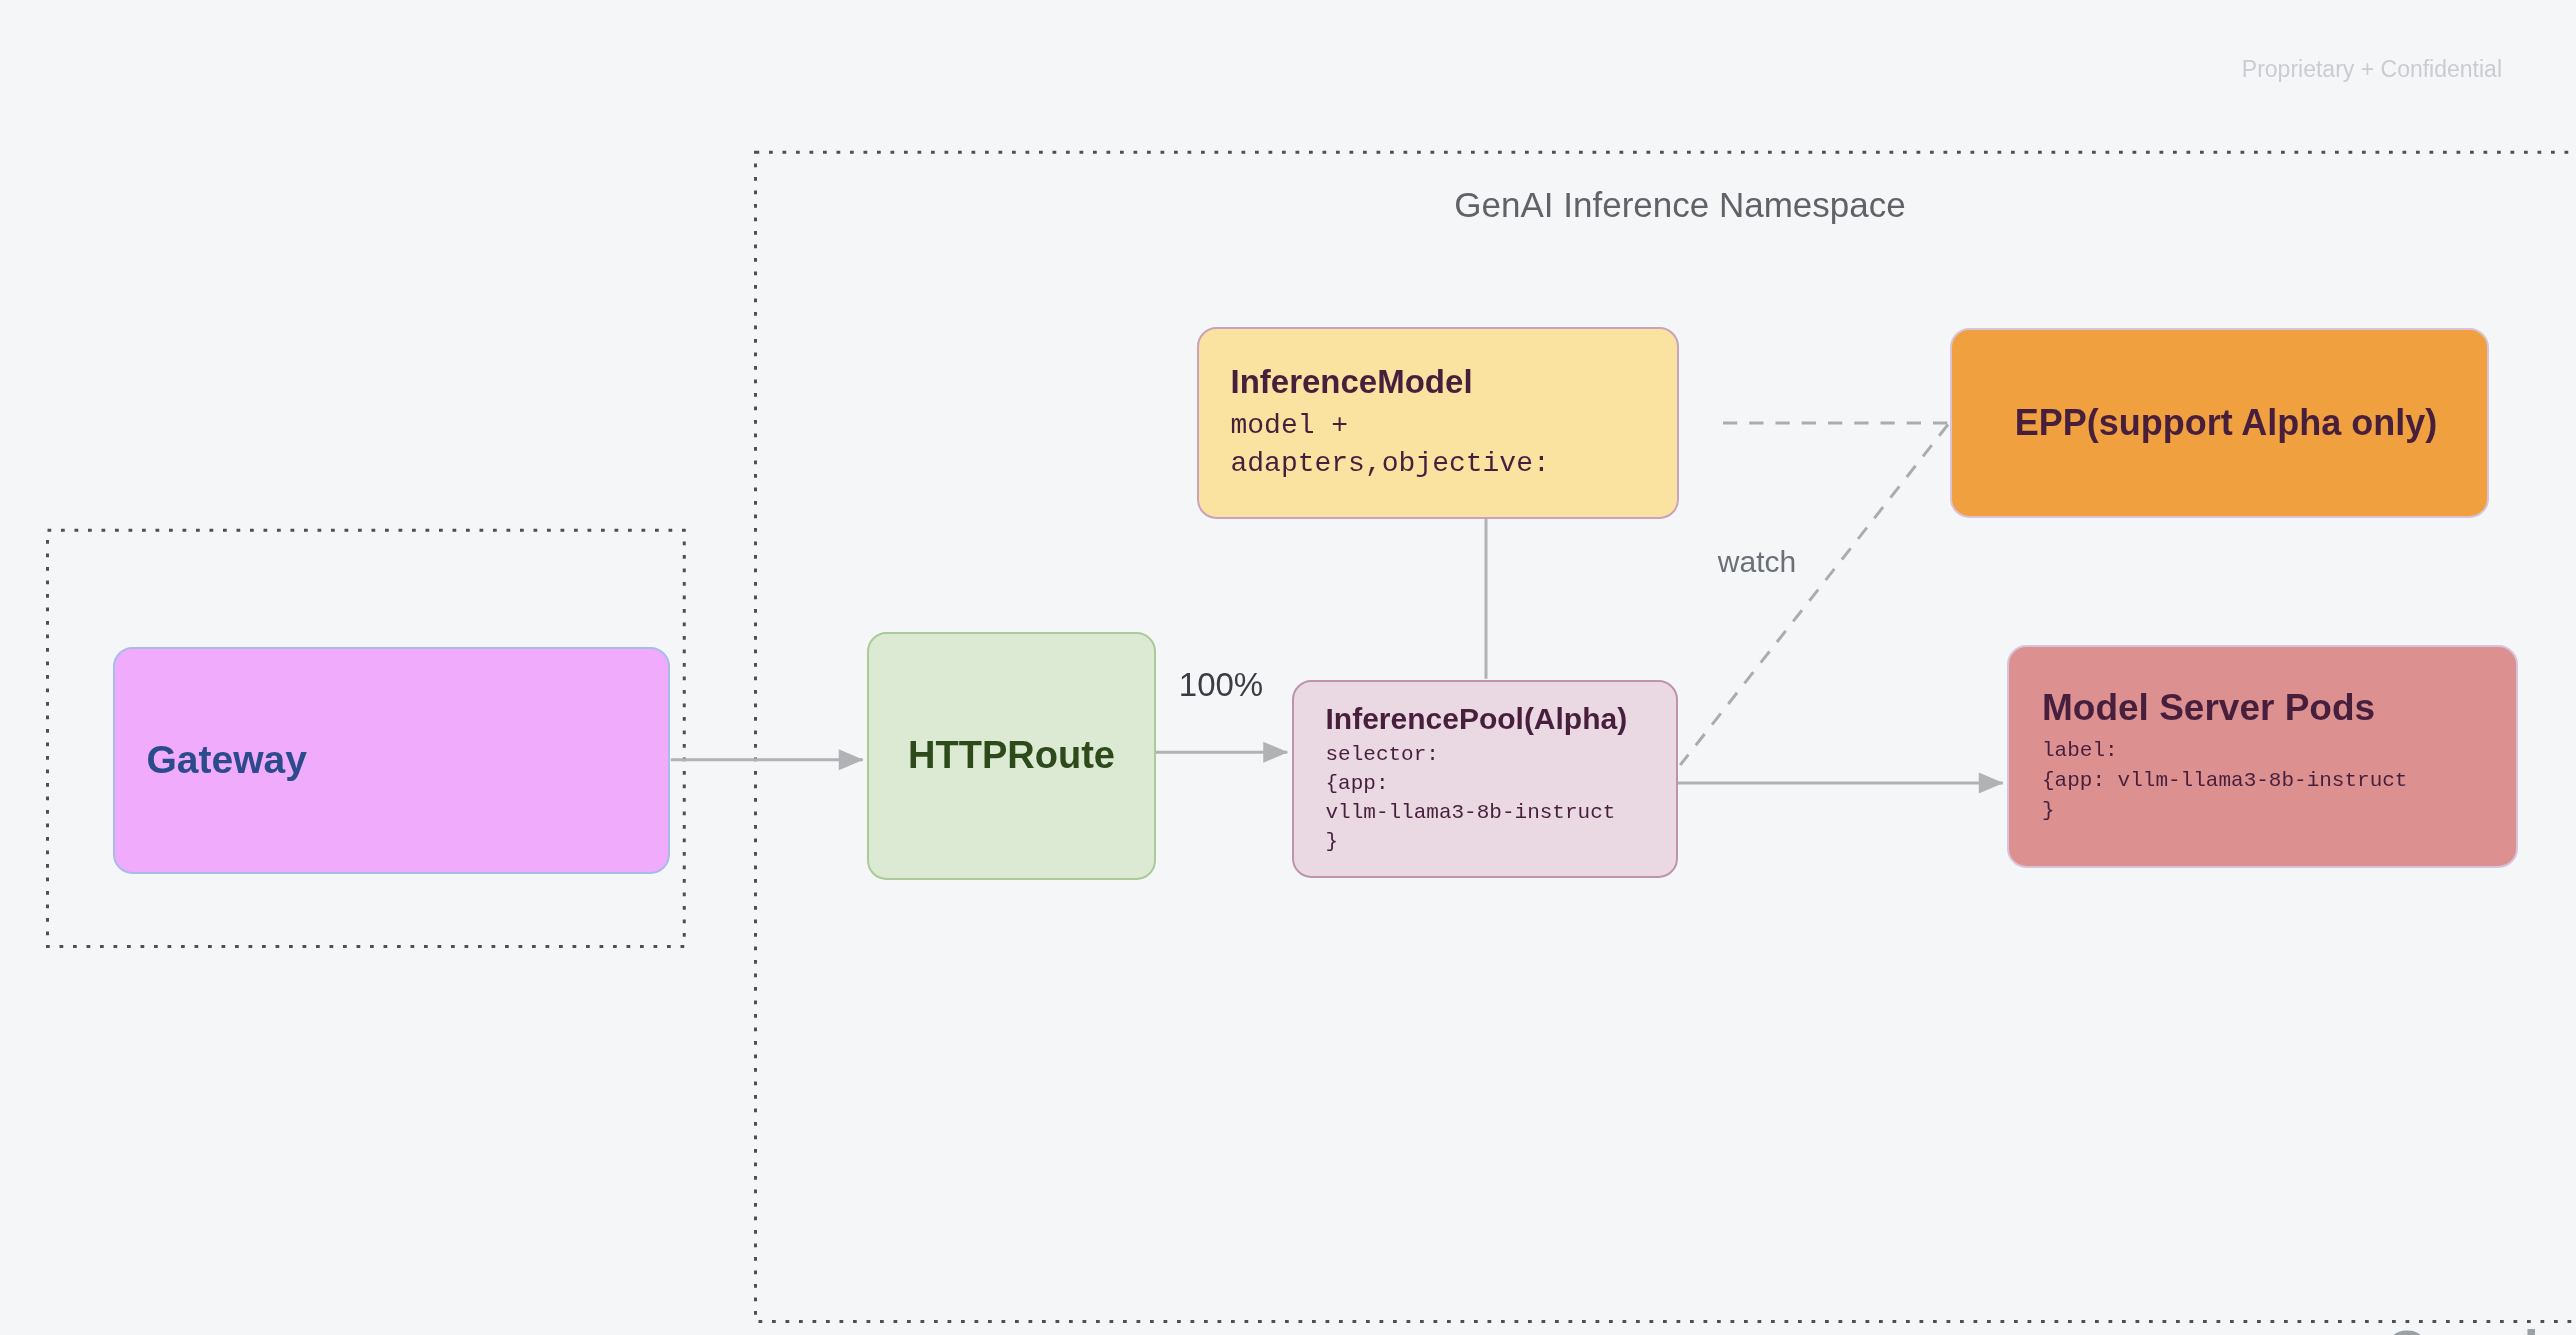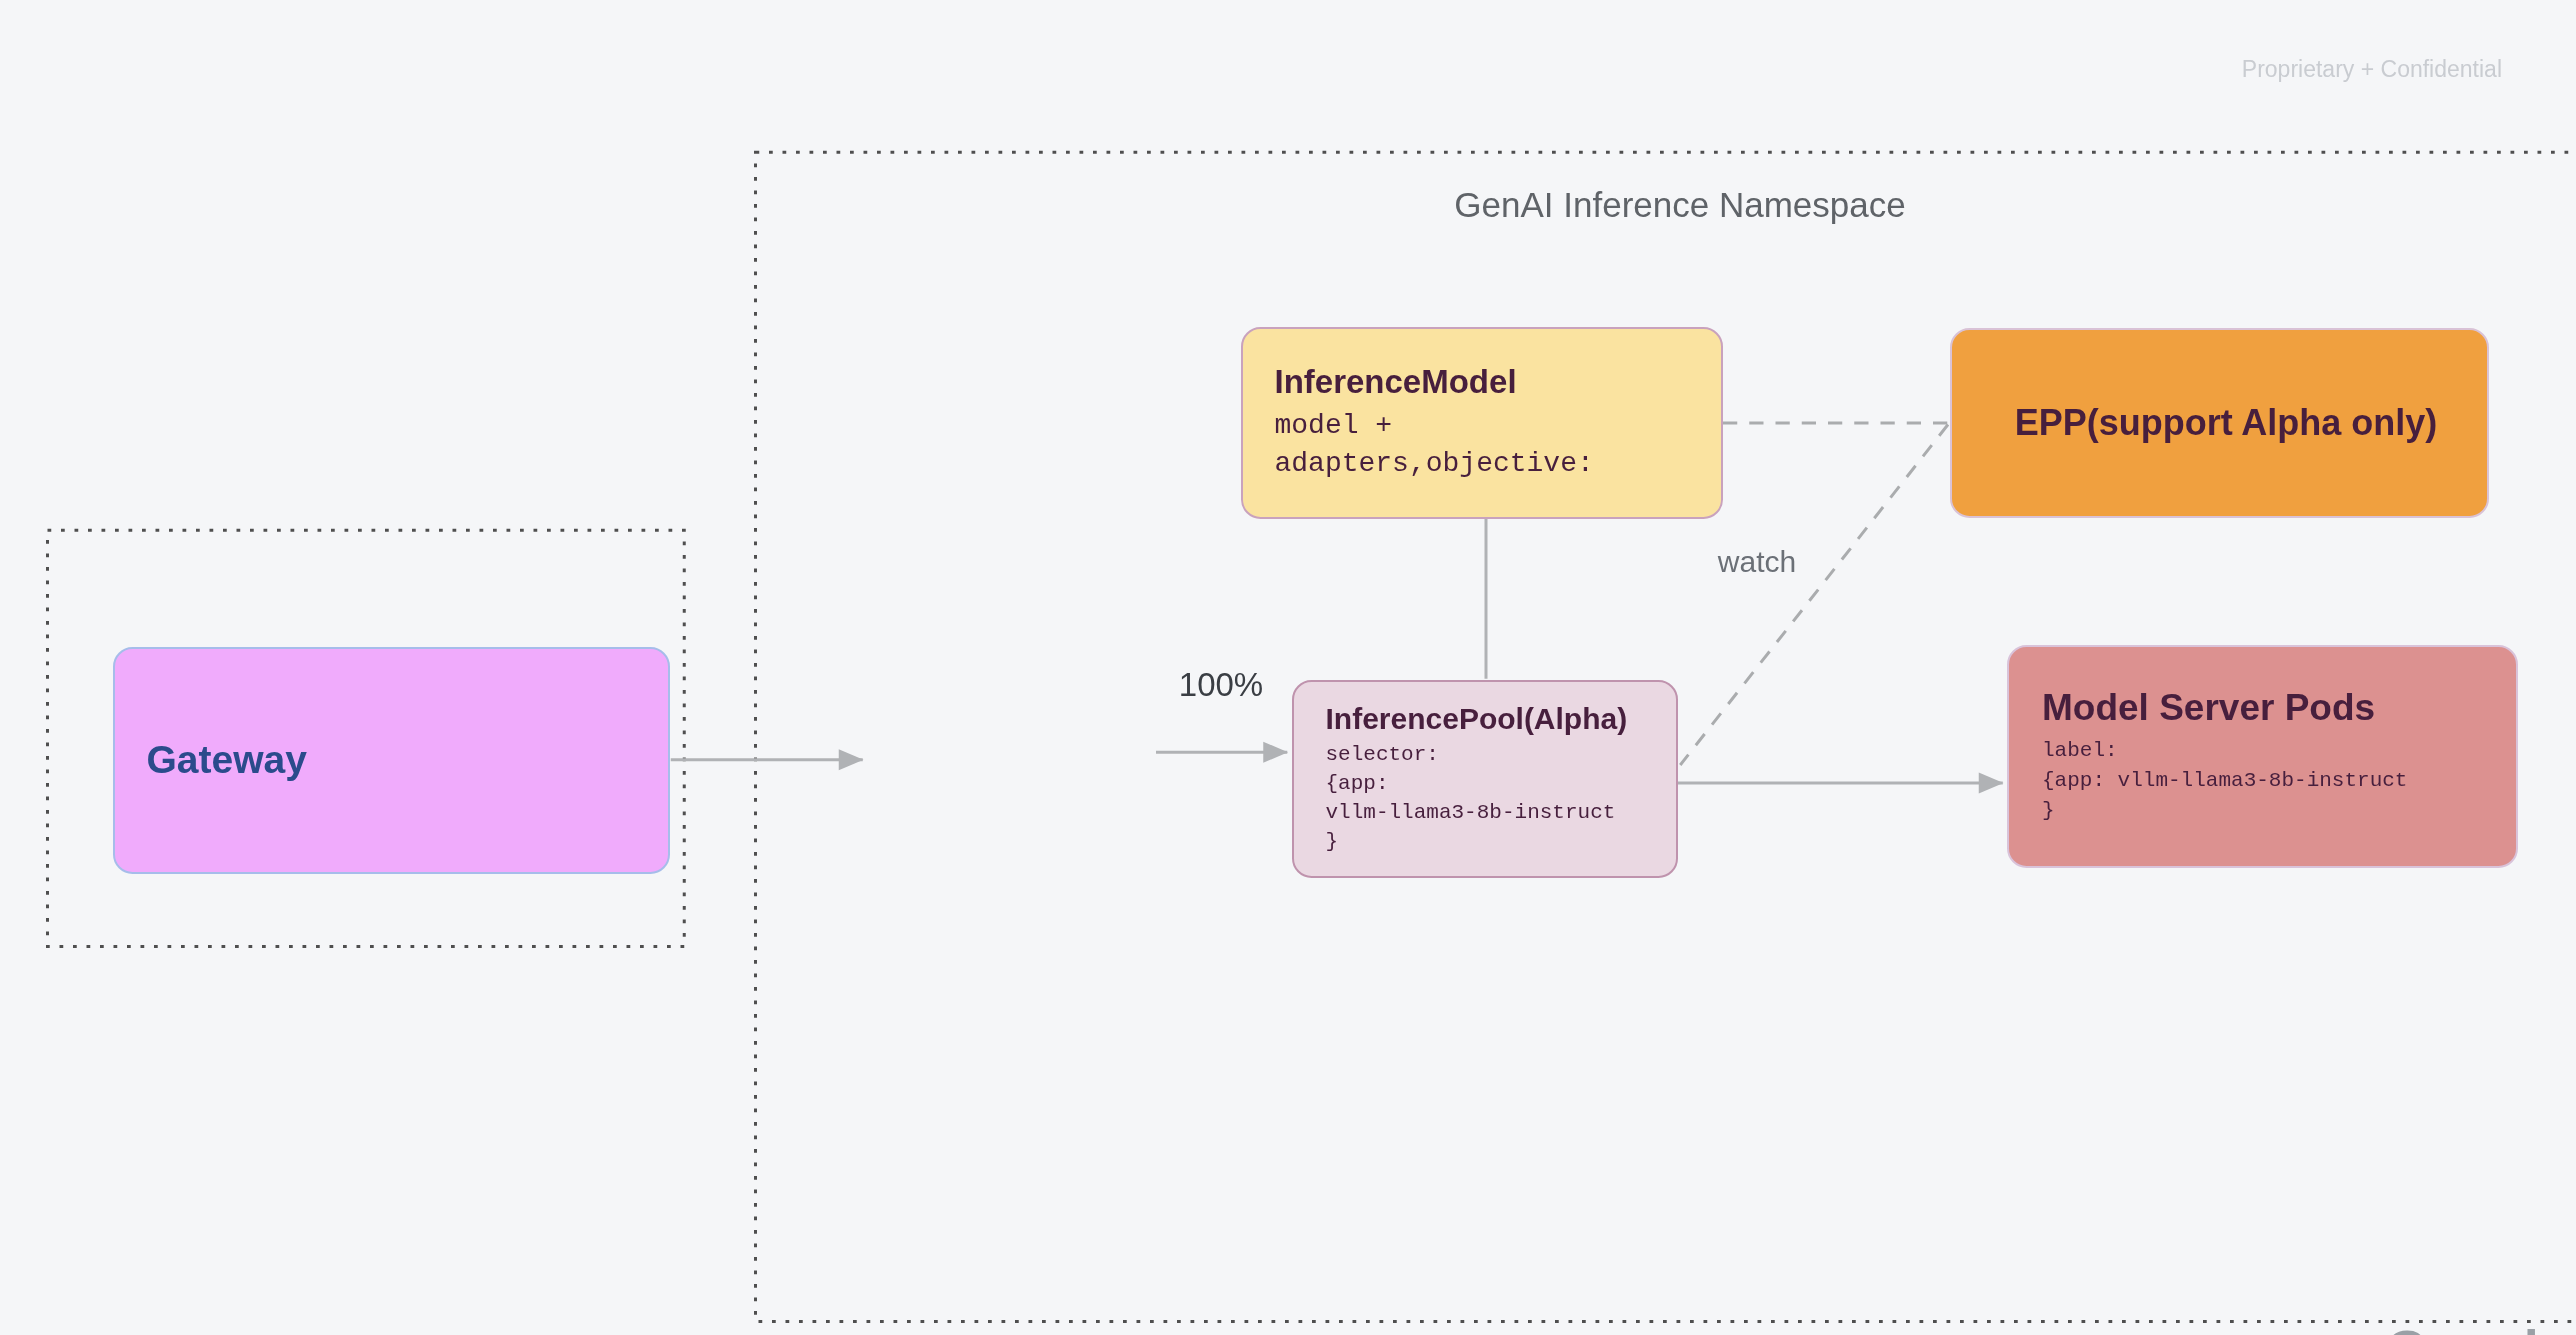--- a/index.html
+++ b/index.html
@@ -27,21 +27,21 @@
   .code { font-family: Liberation Mono, monospace; white-space: pre-line; }
 
   #gateway { left: 113px; top: 647px; width: 557px; height: 227px;
              background: #f0abfc; border-color: #a6bdea; padding-left: 31.5px; }
   #gateway .node-title { font-size: 39px; color: #2b4b8c; }
 
   #httproute { left: 867px; top: 632px; width: 289px; height: 248px;
                background: #dcead3; border-color: #aacb97; align-items: center; }
   #httproute .node-title { font-size: 38px; color: #2e4a1b; }
 
-  #inference-model { left: 1241px; top: 327px; width: 482px; height: 192px;
+  #inference-model { left: 1197px; top: 327px; width: 482px; height: 192px;
                      background: #fae3a0; border-color: #c9a2bd; padding-left: 31.5px; }
   #inference-model .node-title { font-size: 33px; color: #471f3d; margin-bottom: 6px; }
   #inference-model .code { font-size: 28px; line-height: 38px; color: #471f3d; }
 
   #epp { left: 1950px; top: 328px; width: 539px; height: 190px;
          background: #f0a03f; border-color: #d9c2d6; align-items: center; padding-left: 13px; }
   #epp .node-title { font-size: 36px; color: #471f3d; }
 
   #inference-pool { left: 1292px; top: 680px; width: 386px; height: 198px;
                     background: #ead8e2; border-color: #bf93ad; padding-left: 31.5px; }
@@ -100,20 +100,23 @@
 
   <div id="conf-label">Proprietary + Confidential</div>
 
 
   <div id="genai-title" class="ns-title">GenAI Inference Namespace</div>
 
   <div id="gateway" class="node">
     <div class="node-title">Gateway</div>
   </div>
 
+  <div id="httproute" class="node">
+    <div class="node-title">HTTPRoute</div>
+  </div>
 
   <div id="inference-model" class="node">
     <div class="node-title">InferenceModel</div>
     <div class="code">model +
 adapters,objective:</div>
   </div>
 
   <div id="epp" class="node">
     <div class="node-title">EPP(support Alpha only)</div>
   </div>

